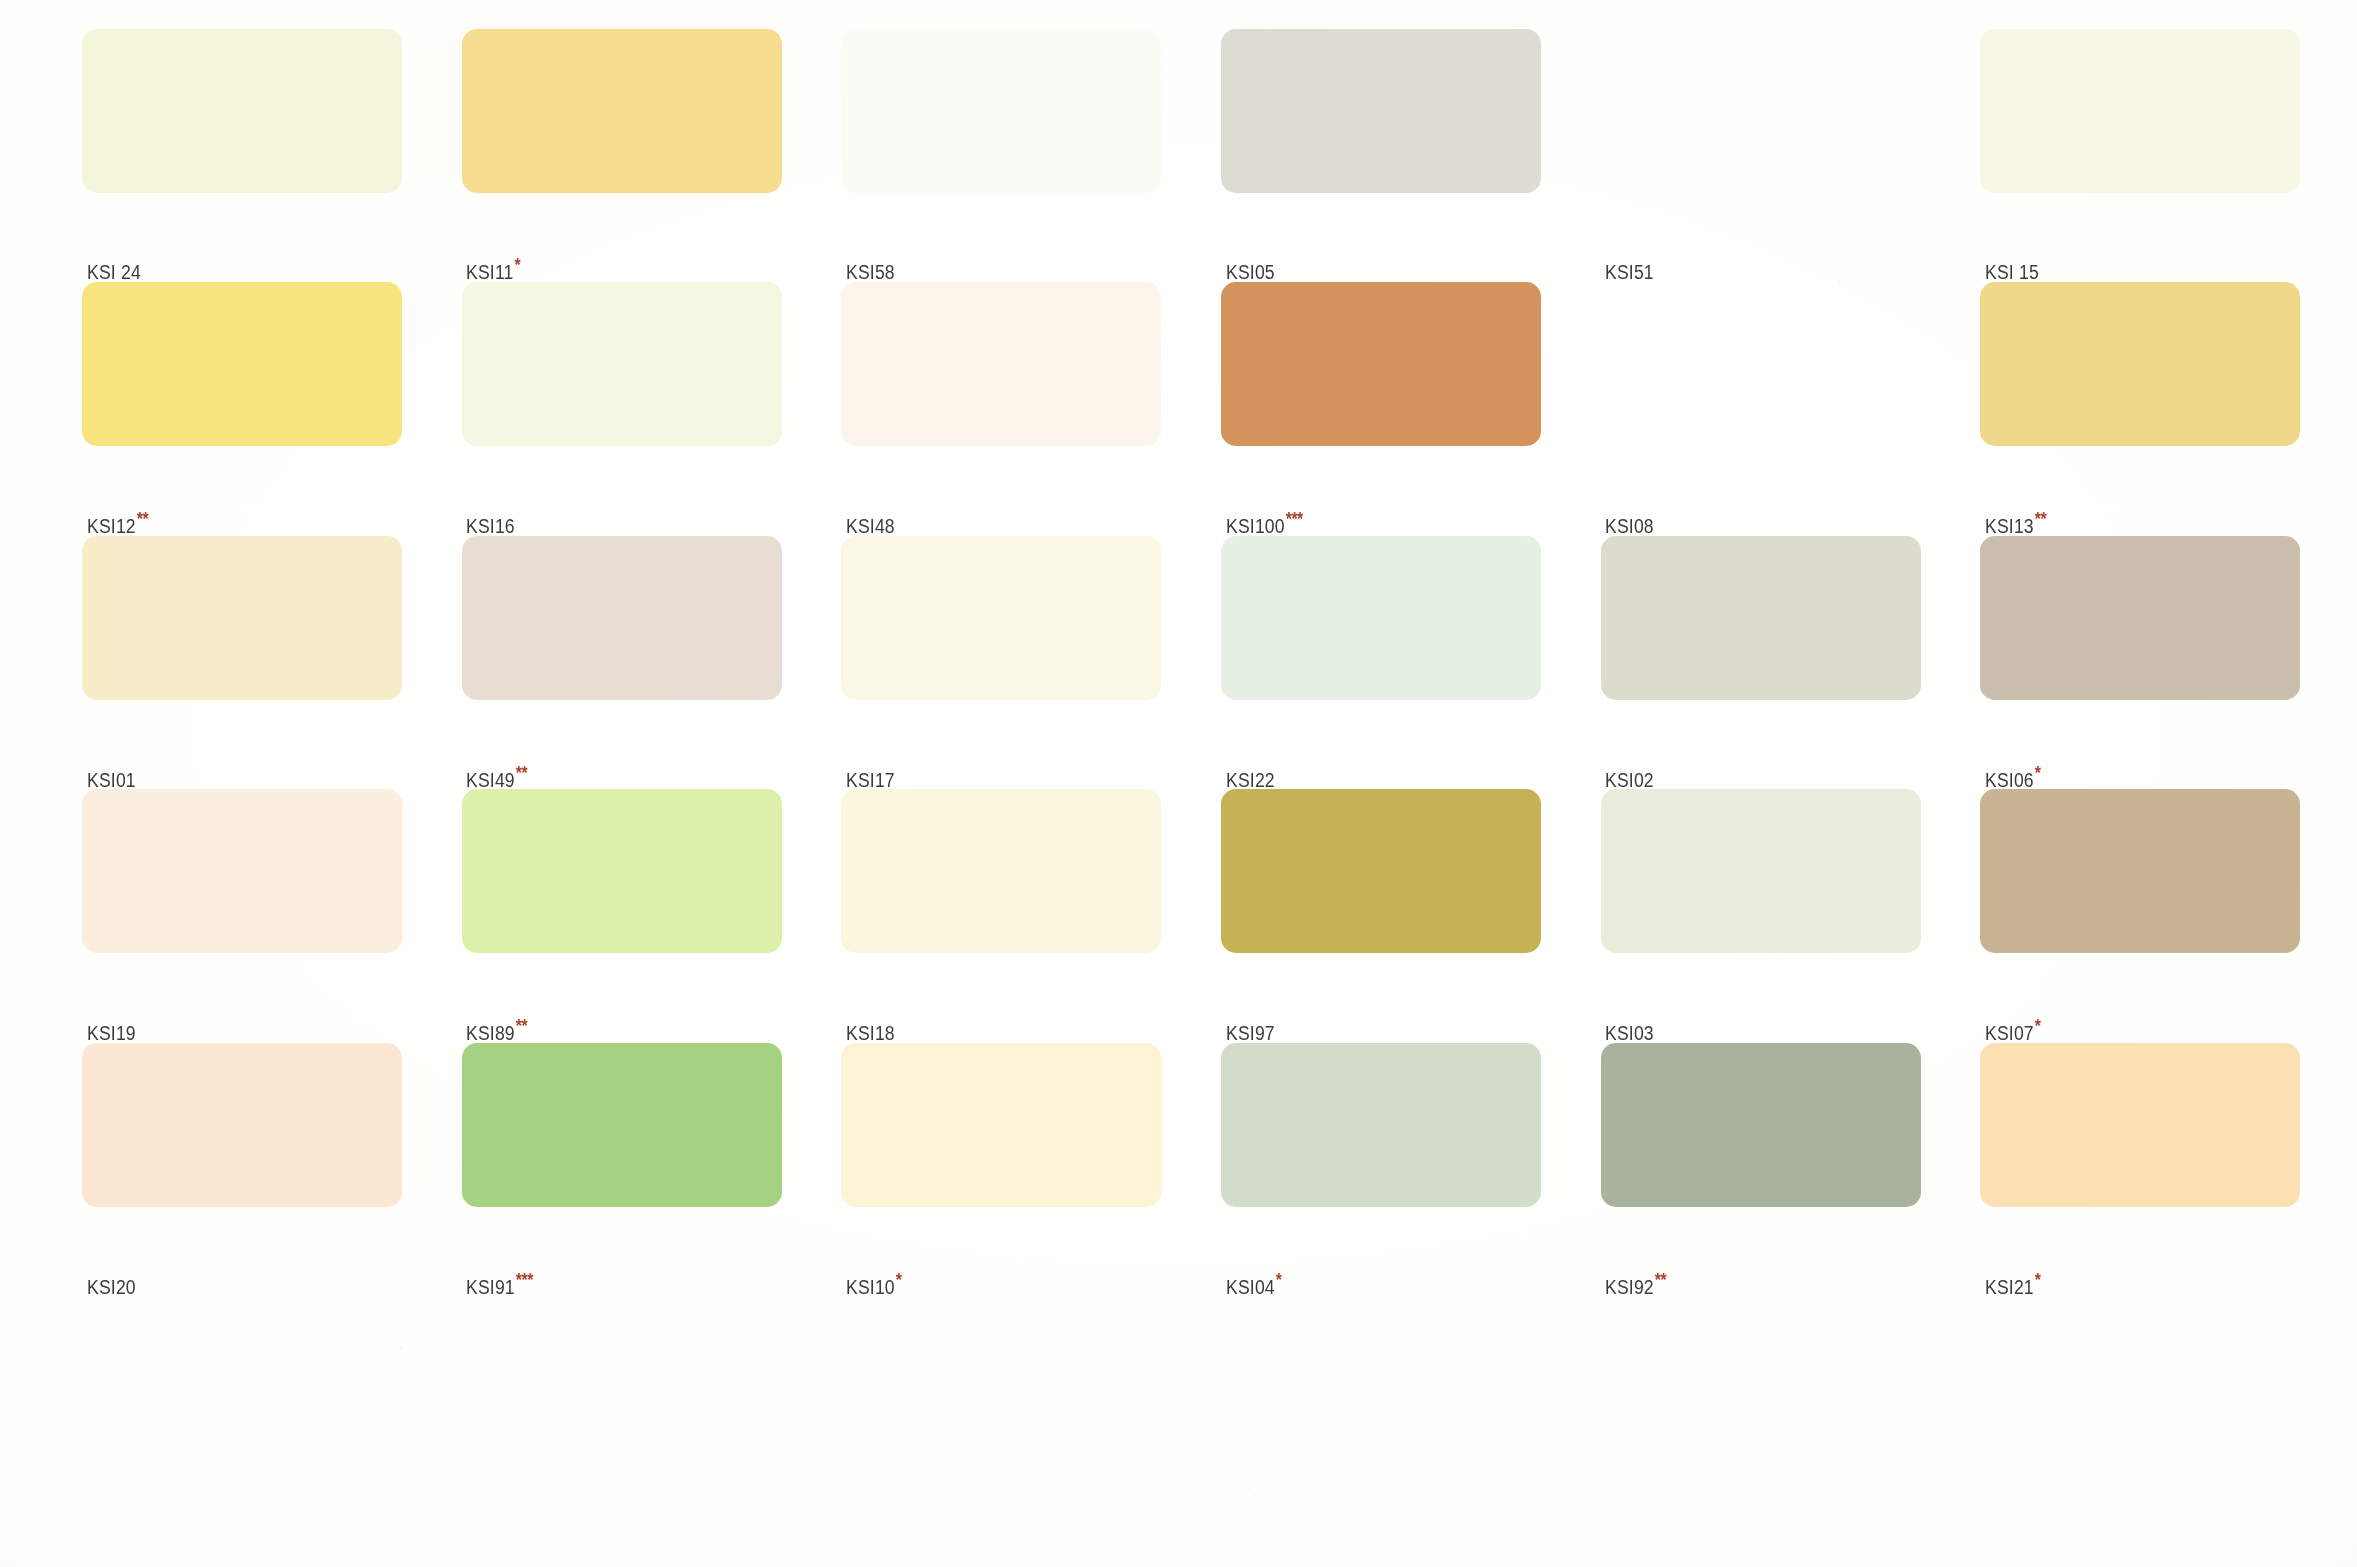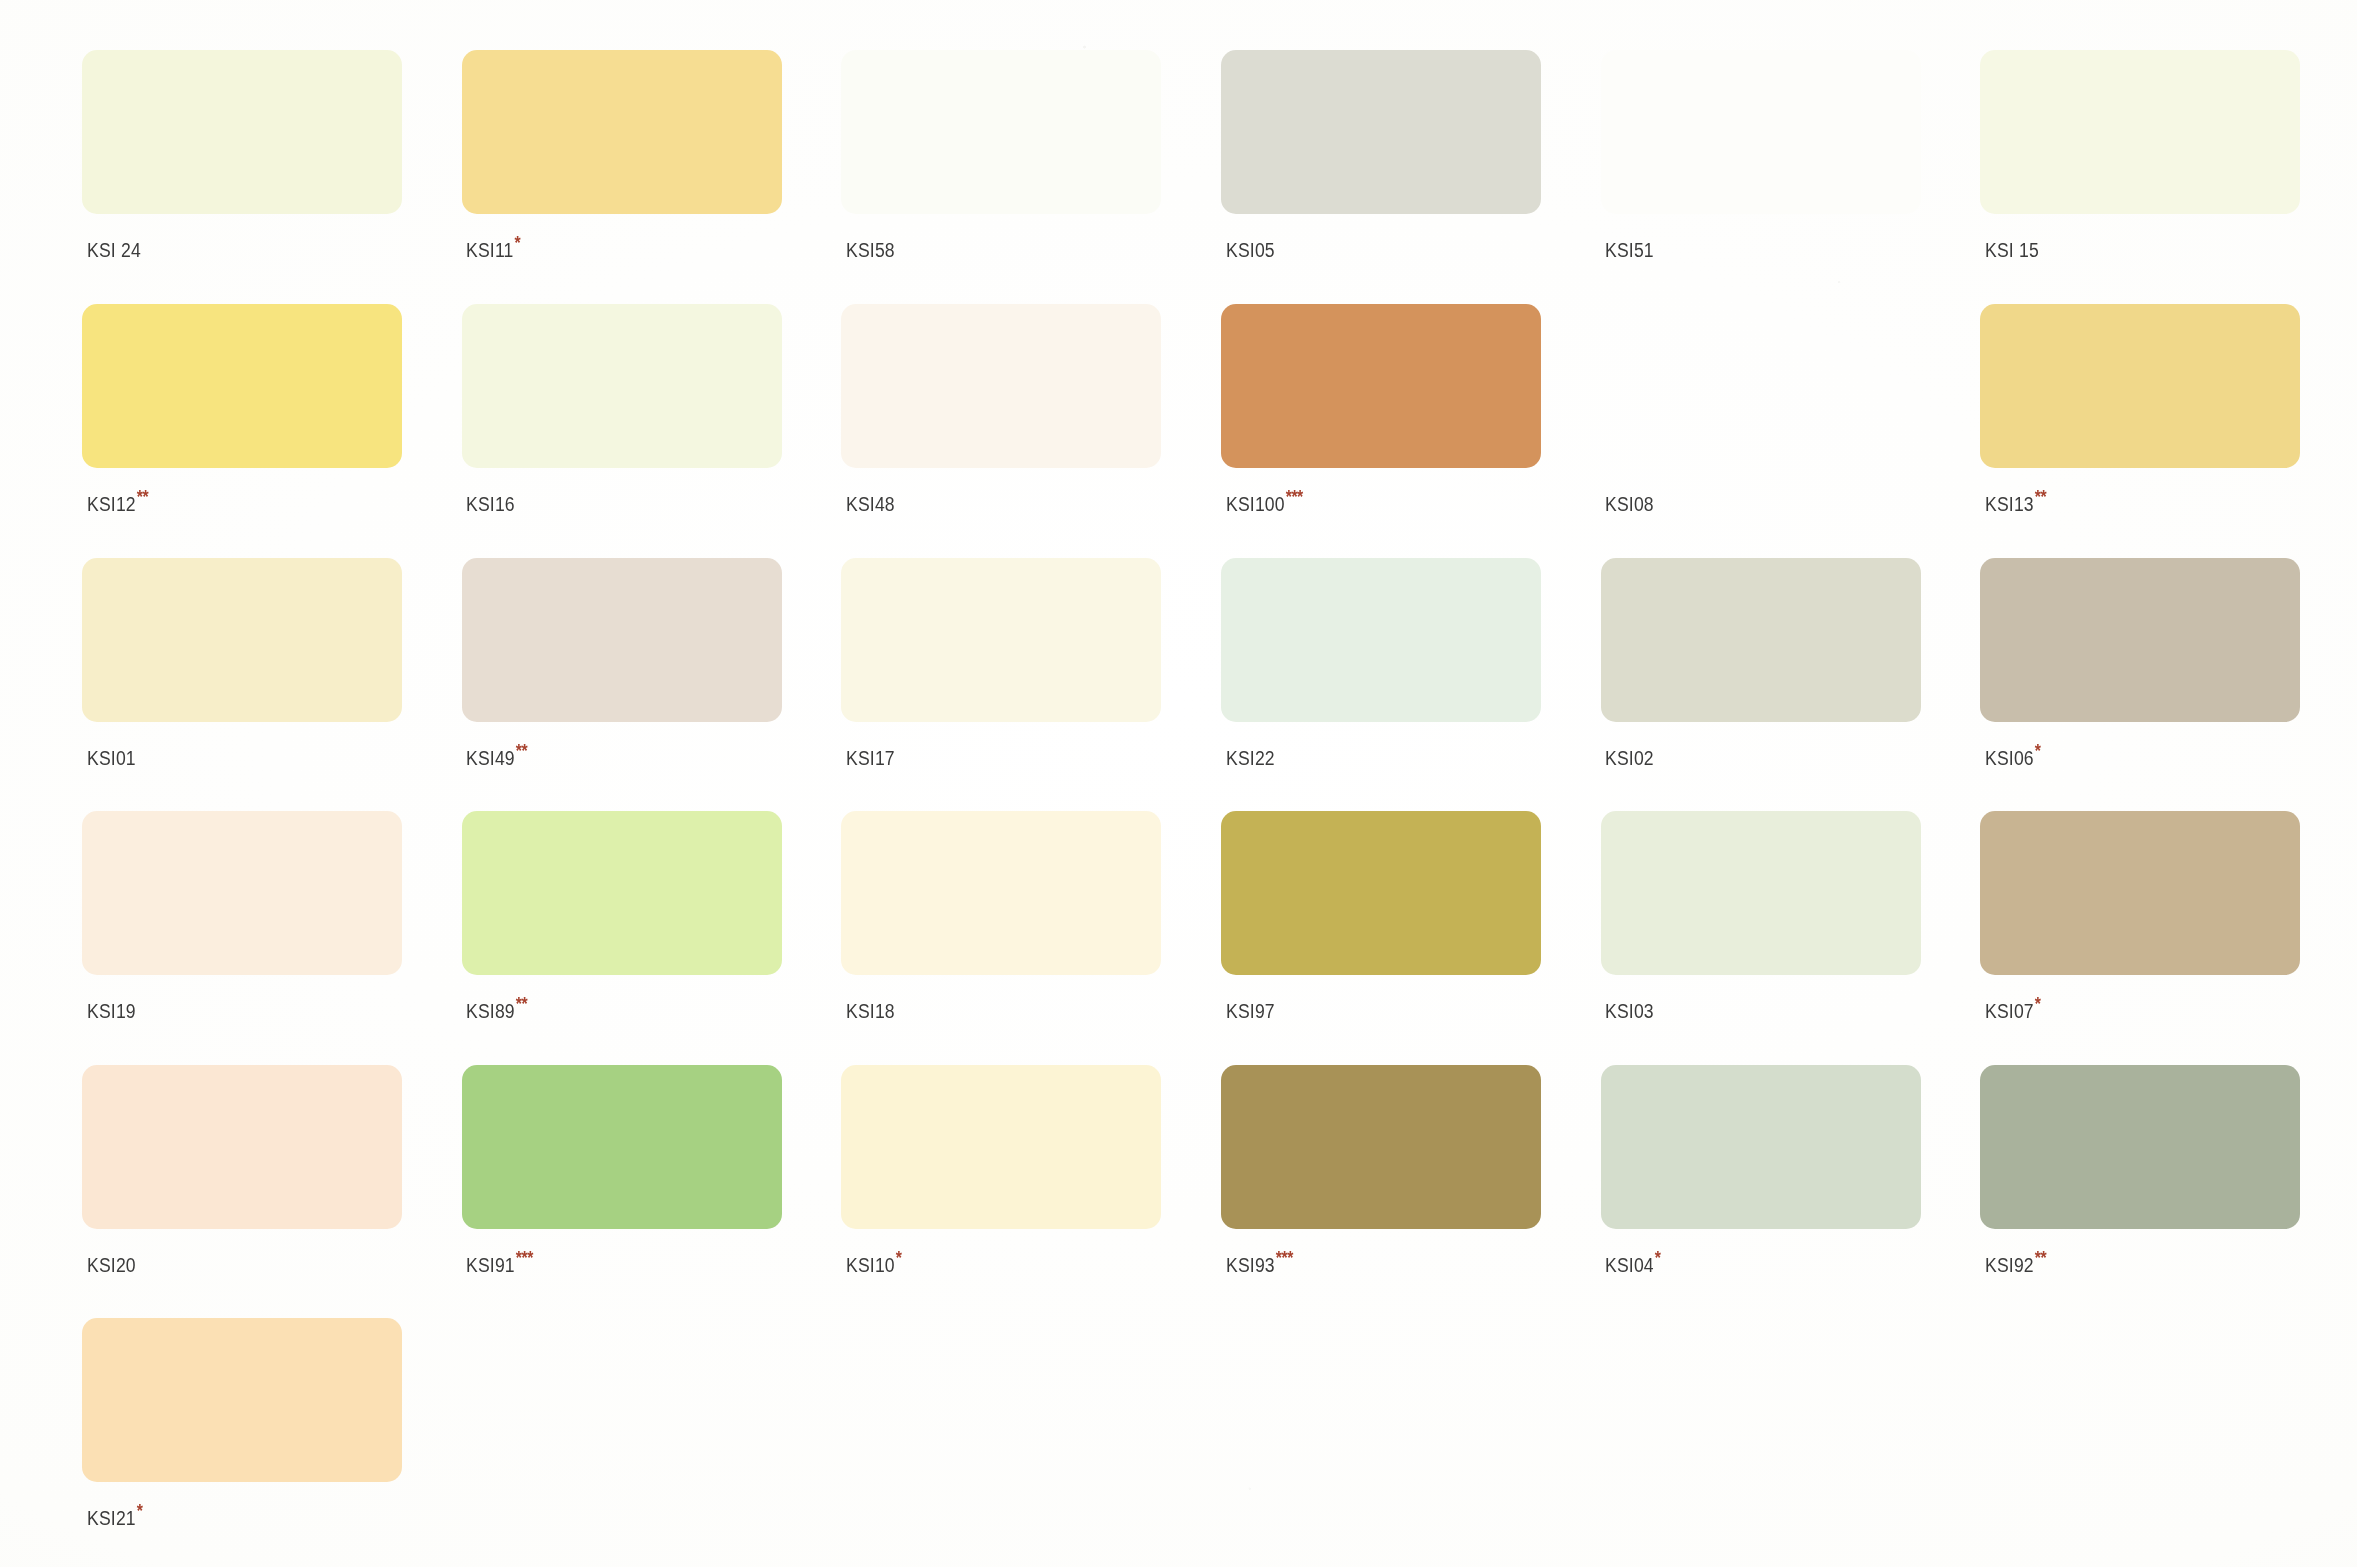--- a/index.html
+++ b/index.html
@@ -44,21 +44,21 @@
     grid-template-rows: repeat(6, 1fr);
     padding: 28.5px 40px 17px 40px;
     box-sizing: border-box;
     column-gap: 0px;
     row-gap: 0px;
   }
   .swatch-cell {
     position: relative;
     display: flex;
     flex-direction: column;
-    justify-content: center;
+    justify-content: space-between;
     align-items: flex-start;
     padding-left: 42px;
   }
   .swatch-chip {
     width: 320px;
     height: 164px;
     border-radius: 15px;
     box-sizing: border-box;
   }
   .swatch-chip.is-empty {
@@ -195,24 +195,20 @@
     </div>
     <div class="swatch-cell">
       <div class="swatch-chip" style="background: rgb(166, 209, 130);"></div>
       <div class="swatch-label"><span class="code">KSI91</span><span class="stars">***</span></div>
     </div>
     <div class="swatch-cell">
       <div class="swatch-chip" style="background: rgb(252, 244, 212);"></div>
       <div class="swatch-label"><span class="code">KSI10</span><span class="stars">*</span></div>
     </div>
     <div class="swatch-cell">
-      <div class="swatch-chip" style="background: rgb(168, 146, 87);"></div>
-      <div class="swatch-label"><span class="code">KSI93</span><span class="stars">***</span></div>
-    </div>
-    <div class="swatch-cell">
       <div class="swatch-chip" style="background: rgb(212, 221, 204);"></div>
       <div class="swatch-label"><span class="code">KSI04</span><span class="stars">*</span></div>
     </div>
     <div class="swatch-cell">
       <div class="swatch-chip" style="background: rgb(169, 178, 156);"></div>
       <div class="swatch-label"><span class="code">KSI92</span><span class="stars">**</span></div>
     </div>
     <div class="swatch-cell">
       <div class="swatch-chip" style="background: rgb(251, 224, 180);"></div>
       <div class="swatch-label"><span class="code">KSI21</span><span class="stars">*</span></div>

